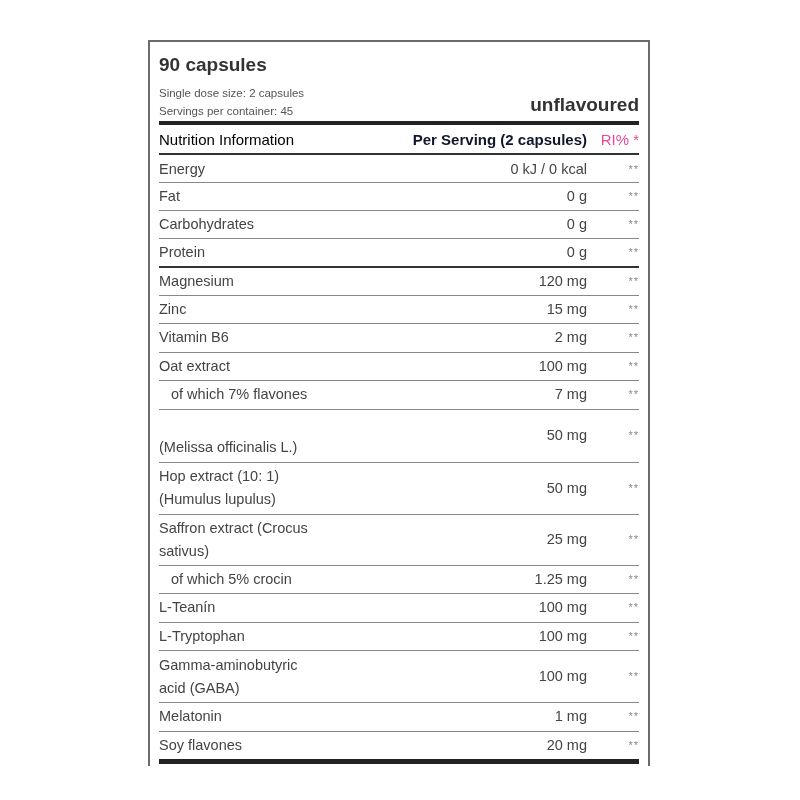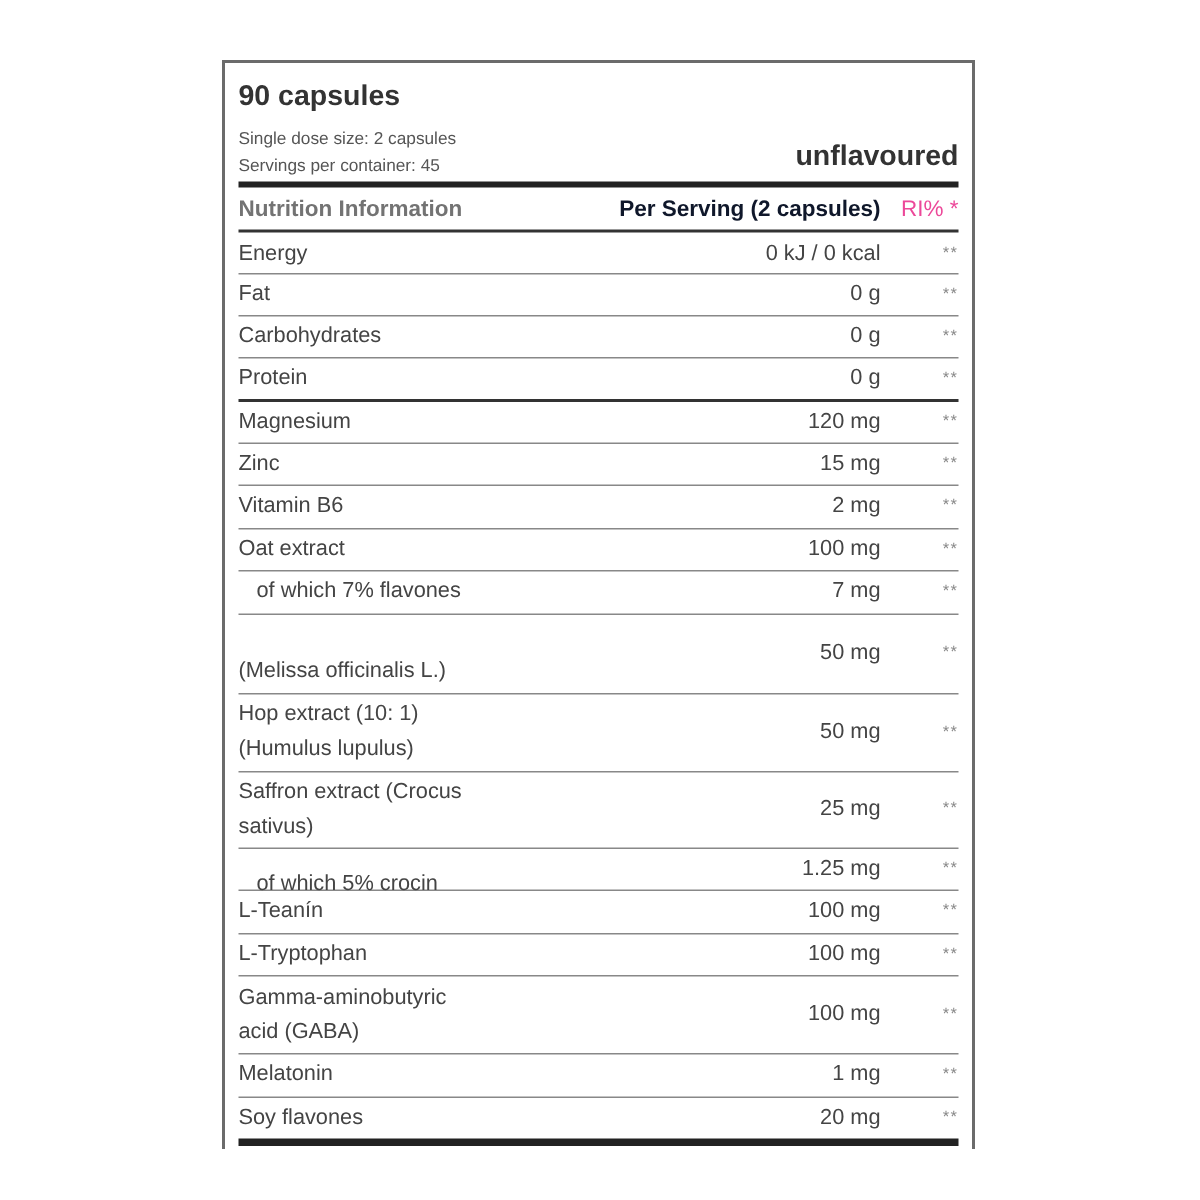--- a/index.html
+++ b/index.html
@@ -10,21 +10,21 @@
   .inner { position: absolute; left: 9px; right: 9px; top: 0; }
   .title-row { position: relative; height: 38px; }
   .title-left { position: absolute; left: 0; top: 12px; font-size: 19px; font-weight: bold; color: #333; }
   .title-right { position: absolute; right: 0; top: 12px; font-size: 19px; font-weight: bold; color: #333; margin-top: 40px; }
   .sub { font-size: 11.5px; color: #555; line-height: 18px; }
   .sub1 { margin-top: 4px; }
   .rule-thick { height: 4px; background: #222; }
   .rule-med { height: 2px; background: #333; }
   .rule-thin { height: 1px; background: #888; }
   .hdr { position: relative; height: 28px; }
-  .hdr .c1 { position: absolute; left: 0; top: 6px; font-size: 15px; font-weight: bold; color: #737373; }
+  .hdr .c1 { position: absolute; left: 0; top: 6px; font-size: 15px; font-weight: normal; color: #000000; }
   .hdr .c2 { position: absolute; right: 52px; top: 6px; font-size: 15px; font-weight: bold; color: #0f172a; }
   .hdr .c3 { position: absolute; right: 0; top: 6px; font-size: 15px; color: #ec4899; }
   .row { position: relative; text-align: right; }
   .row .name { position: absolute; left: 0; font-size: 14.5px; color: #444; line-height: 24px; }
   .row .name.sub-item { left: 12px; }
   .row .amt { position: absolute; right: 52px; font-size: 14.5px; color: #444; line-height: 24px; white-space: nowrap; }
   .row .ri { position: absolute; right: 0; font-size: 11px; color: #888; line-height: 24px; letter-spacing: 1px; }
   .footnote-clip { height: 6px; overflow: hidden; font-size: 11px; color: #888; }
 </style>
 </head>
@@ -127,21 +127,21 @@
 
     <div class="row" style="height:50px">
       <span class="name" style="top:1px">Saffron extract (Crocus</span>
       <span class="name" style="top:24px">sativus)</span>
       <span class="amt" style="top:12px">25 mg</span>
       <span class="ri" style="top:12px">**</span>
     </div>
     <div class="rule-thin"></div>
 
     <div class="row" style="height:27px">
-      <span class="name sub-item" style="top:11px">of which 5% crocin</span>
+      <span class="name sub-item" style="top:1px">of which 5% crocin</span>
       <span class="amt" style="top:1px">1.25 mg</span>
       <span class="ri" style="top:1px">**</span>
     </div>
     <div class="rule-thin"></div>
 
     <div class="row" style="height:28px">
       <span class="name" style="top:1px">L-Teanín</span>
       <span class="amt" style="top:1px">100 mg</span>
       <span class="ri" style="top:1px">**</span>
     </div>

